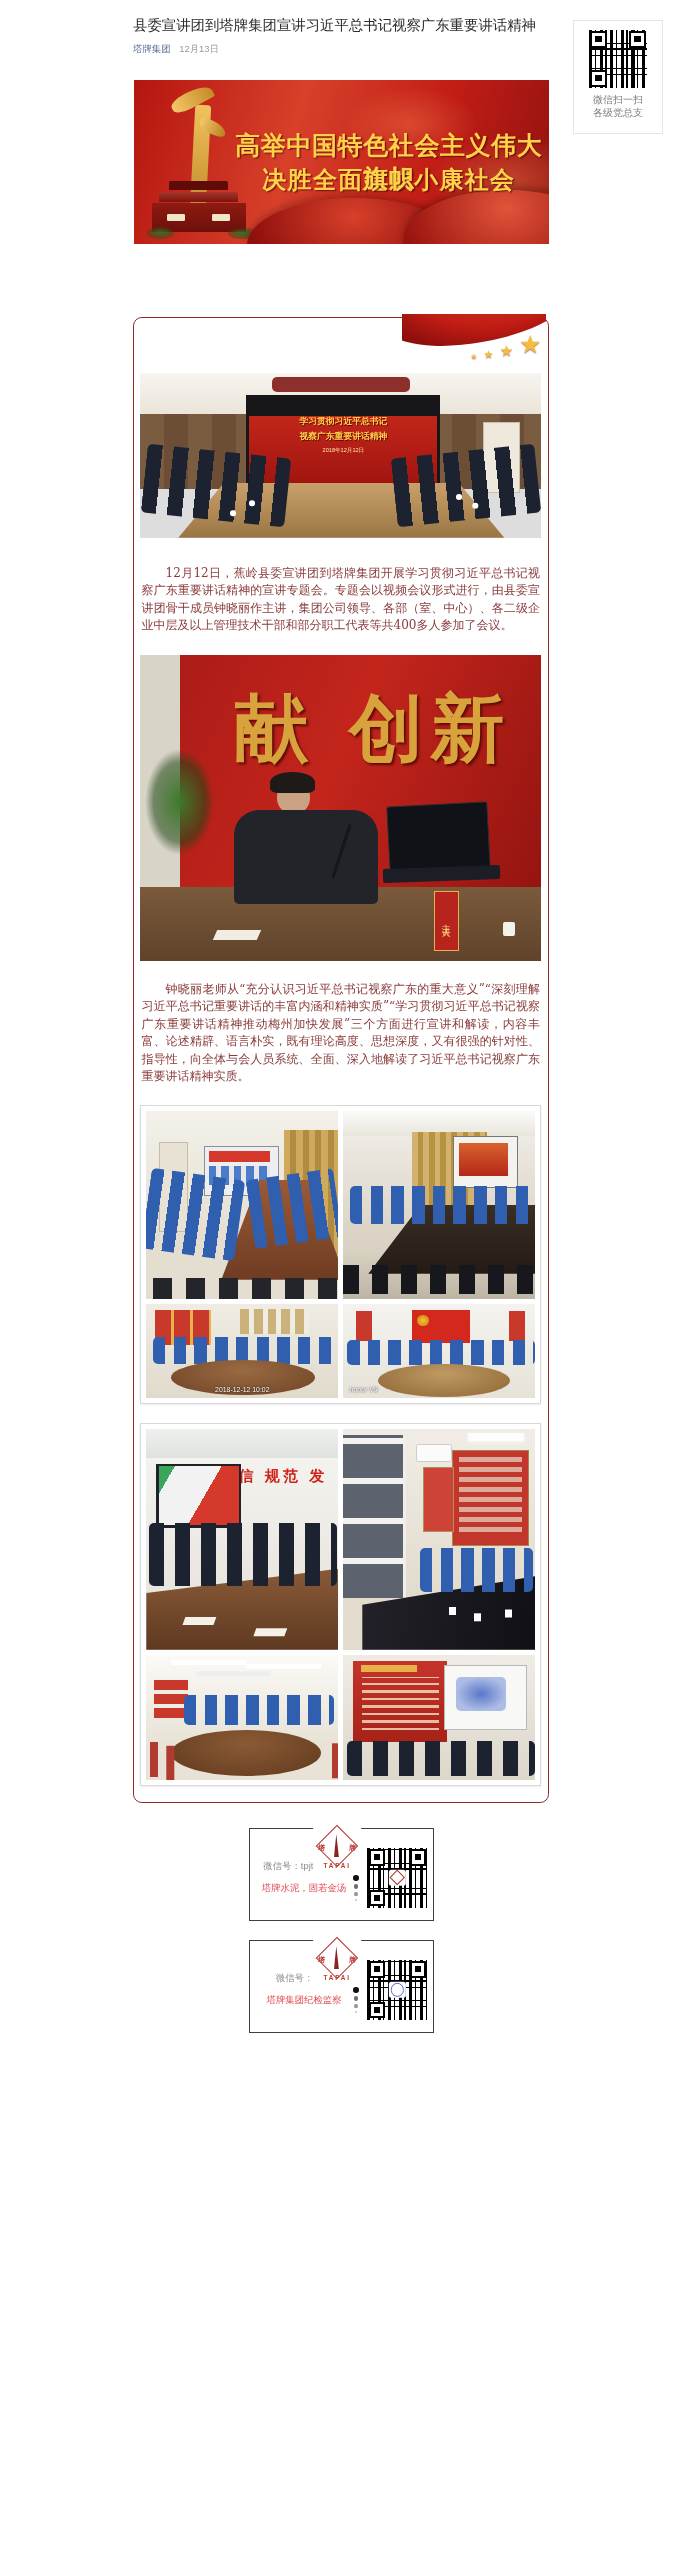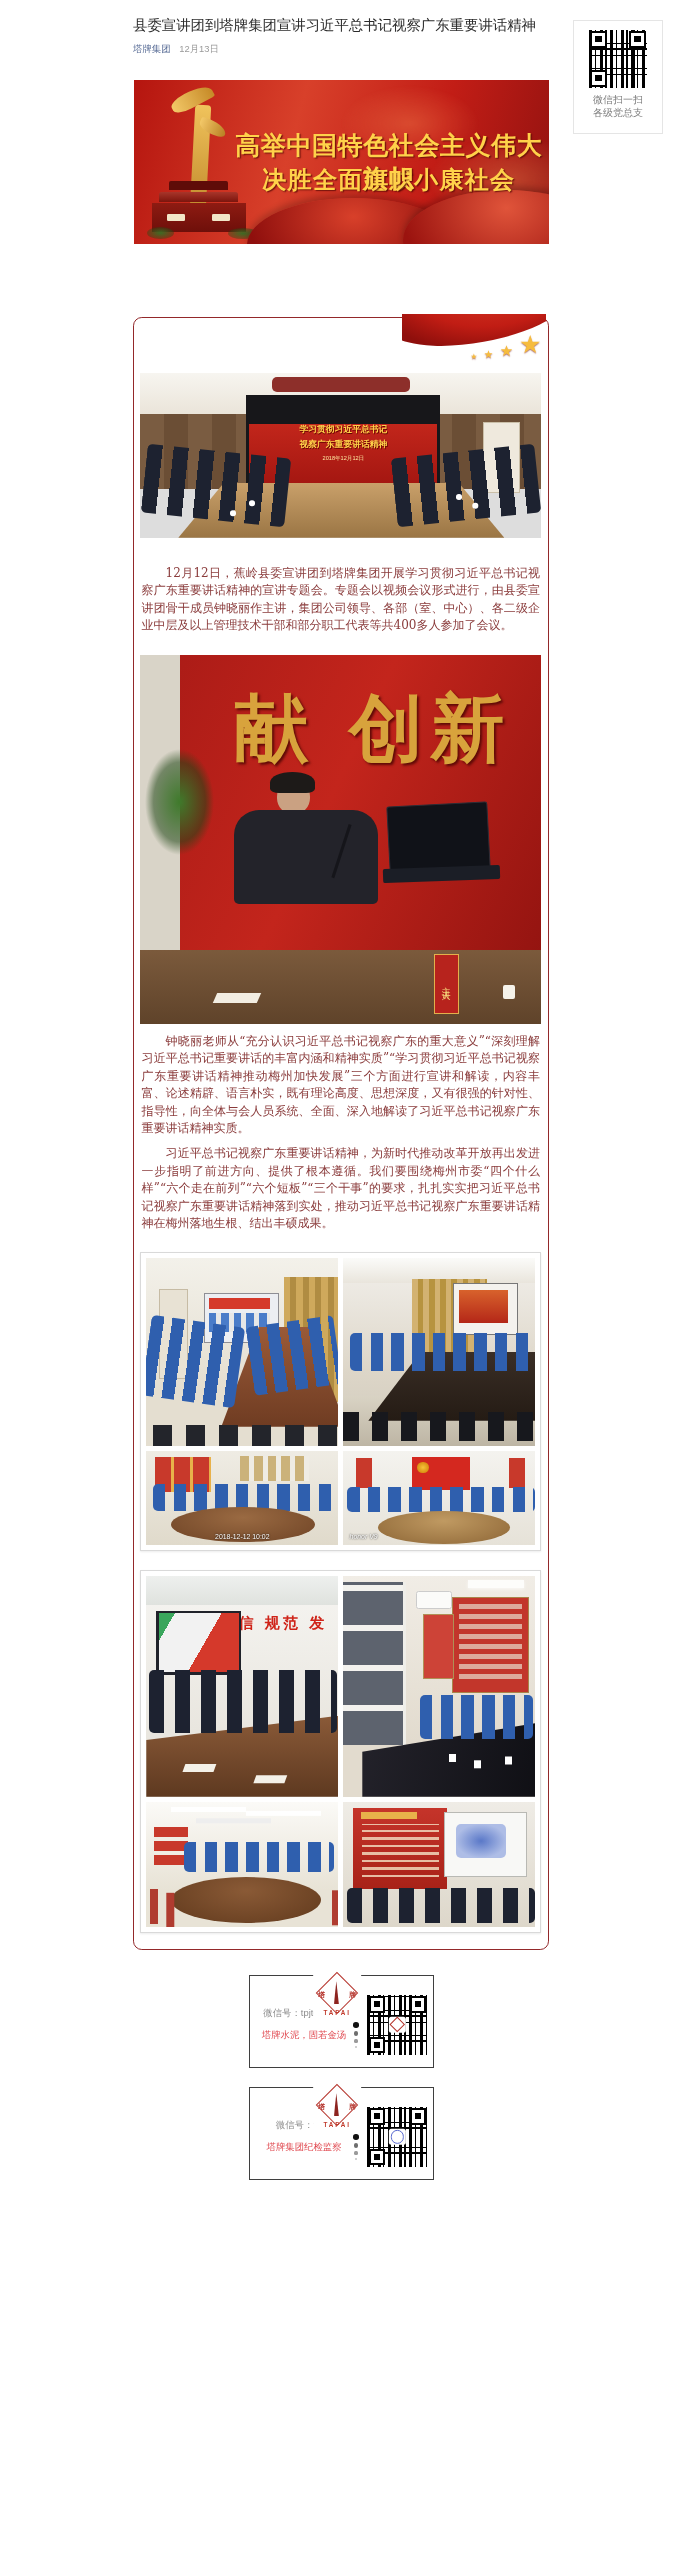--- a/index.html
+++ b/index.html
@@ -136,55 +136,54 @@
       <span class="star" style="right:69px;top:38px;font-size:7.5px;">★</span>
     </div>
 
     <div class="ph" style="height:165px;">
       <div class="abs" style="left:0;top:0;width:100%;height:45px;background:linear-gradient(#f7f5f0,#e9e3d7);"></div>
       <div class="abs" style="left:132px;top:3.8px;width:138px;height:15px;background:#8d2f2a;border-radius:5px;"></div>
       <div class="abs" style="left:0;top:41px;width:100%;height:75px;background:repeating-linear-gradient(90deg,#7a5c41 0 24px,#6b4e35 24px 48px);"></div>
       <div class="abs" style="right:21px;top:49px;width:35px;height:69px;background:#efe9dd;border:1.3px solid #cabfa8;"></div>
       <div class="abs" style="left:106px;top:22.6px;width:188px;height:95px;background:#17171a;padding:3.1px;">
         <div style="position:relative;width:100%;height:100%;background:linear-gradient(#c2261b,#a11510 70%,#d8622c);text-align:center;">
-          <div style="margin-top:26px;font-size:8.8px;font-weight:bold;color:#ffd24a;text-shadow:0.6px 0.6px 0.6px #600;">学习贯彻习近平总书记</div>
+          <div style="margin-top:18px;font-size:8.8px;font-weight:bold;color:#ffd24a;text-shadow:0.6px 0.6px 0.6px #600;">学习贯彻习近平总书记</div>
           <div style="margin-top:2.5px;font-size:8.8px;font-weight:bold;color:#ffd24a;text-shadow:0.6px 0.6px 0.6px #600;">视察广东重要讲话精神</div>
           <div style="margin-top:3.8px;font-size:5.6px;color:#ffe9a0;">2018年12月12日</div>
           <div class="abs" style="left:5px;bottom:3.8px;width:178px;height:24px;background:linear-gradient(#f0a24a,#c23c18);border-radius:1.9px;"></div>
         </div>
       </div>
       <div class="abs" style="left:38px;bottom:0;width:326px;height:55px;background:linear-gradient(#c9a express06a,#9a7544);background:linear-gradient(#c9a06a,#9a7544);clip-path:polygon(14% 0,86% 0,100% 100%,0 100%);"></div>
       <div class="crowd-dark abs" style="left:3.8px;bottom:17.5px;width:144px;height:69px;transform:rotate(6deg);"></div>
       <div class="crowd-dark abs" style="right:3.8px;bottom:17.5px;width:144px;height:69px;transform:rotate(-6deg);"></div>
       <div class="abs" style="left:316px;bottom:38px;width:5.6px;height:5.6px;border-radius:50%;background:#fff;box-shadow:16.3px 8.8px 0 #fff,-207px 6.3px 0 #fff,-226px 16.3px 0 #fff;"></div>
     </div>
 
     <p class="para first">12月12日，蕉岭县委宣讲团到塔牌集团开展学习贯彻习近平总书记视察广东重要讲话精神的宣讲专题会。专题会以视频会议形式进行，由县委宣讲团骨干成员钟晓丽作主讲，集团公司领导、各部（室、中心）、各二级企业中层及以上管理技术干部和部分职工代表等共400多人参加了会议。</p>
 
-    <div class="ph" style="height:369px;margin-top:20px;">
+    <div class="ph" style="height:306px;margin-top:20px;">
       <div class="abs" style="left:0;top:0;width:100%;height:100%;background:linear-gradient(115deg,#a81a16,#c3251c 45%,#8f120f);"></div>
       <div class="abs" style="left:0;top:0;width:40px;height:100%;background:#d9d4c8;"></div>
       <div class="abs" style="left:5px;top:94px;width:69px;height:106px;background:radial-gradient(closest-side,#3f7a2b,#1f46158c 75%,transparent);"></div>
       <div class="abs" style="left:94px;top:25px;font-size:74px;font-weight:bold;color:#d8a33c;letter-spacing:7.5px;text-shadow:1.9px 1.9px 2.5px #5e0a06;font-family:'DejaVu Serif',serif;">献 创新</div>
       <div class="abs" style="left:0;bottom:0;width:100%;height:74px;background:linear-gradient(#7b5a3c,#5f432a);"></div>
       <div class="abs" style="left:137px;top:124px;width:33px;height:35px;background:#caa182;border-radius:50% 50% 46% 46%;"></div>
       <div class="abs" style="left:130px;top:117px;width:45px;height:21px;background:#1d1a18;border-radius:50% 50% 20% 20%;"></div>
       <div class="abs" style="left:94px;top:155px;width:144px;height:94px;background:#23232a;border-radius:25px 25px 5px 5px;"></div>
       <div class="abs" style="left:200px;top:168px;width:2.5px;height:56px;background:#15151a;transform:rotate(18deg);"></div>
       <div class="abs" style="left:248px;top:149px;width:99px;height:65px;background:#101218;border:1.9px solid #2a2d36;border-radius:2.5px;transform:rotate(-3deg);"></div>
       <div class="abs" style="left:243px;top:212px;width:117px;height:13.8px;background:#1b1e26;border-radius:1.9px;transform:rotate(-2deg);"></div>
       <div class="abs" style="left:294px;bottom:10px;width:22.6px;height:58px;background:#b7231d;border:0.6px solid #e3b04c;display:flex;align-items:center;justify-content:center;">
         <span style="writing-mode:vertical-rl;font-size:8.8px;color:#f5d87a;letter-spacing:2.5px;">主讲人</span>
       </div>
       <div class="abs" style="left:75px;bottom:21px;width:44px;height:10px;background:#f2ede2;transform:skewX(-24deg);"></div>
       <div class="abs" style="left:363px;bottom:25px;width:11.3px;height:13.8px;background:#f5f2ea;border-radius:1.9px;"></div>
     </div>
 
-    <p class="para" style="margin-top:9px;">钟晓丽老师从“充分认识习近平总书记视察广东的重大意义”“深刻理解习近平总书记重要讲话的丰富内涵和精神实质”“学习贯彻习近平总书记视察广东重要讲话精神推动梅州加快发展”三个方面进行宣讲和解读，内容丰富、论述精辟、语言朴实，既有理论高度、思想深度，又有很强的针对性、指导性，向全体与会人员系统、全面、深入地解读了习近平总书记视察广东重要讲话精神实质。</p>
-    <p class="para">习近平总书记视察广东重要讲话精神，为新时代推动改革开放再出发进一步指明了前进方向、提供了根本遵循。我们要围绕梅州市委“四个什么样”“六个走在前列”“六个短板”“三个干事”的要求，扎扎实实把习近平总书记视察广东重要讲话精神落到实处，推动习近平总书记视察广东重要讲话精神在梅州落地生根、结出丰硕成果。</p>
+    <p class="para" style="margin-top:20px;">钟晓丽老师从“充分认识习近平总书记视察广东的重大意义”“深刻理解习近平总书记重要讲话的丰富内涵和精神实质”“学习贯彻习近平总书记视察广东重要讲话精神推动梅州加快发展”三个方面进行宣讲和解读，内容丰富、论述精辟、语言朴实，既有理论高度、思想深度，又有很强的针对性、指导性，向全体与会人员系统、全面、深入地解读了习近平总书记视察广东重要讲话精神实质。</p>
 
     <div class="pgrid">
       <div class="ph" style="height:188px;">
         <div class="abs" style="left:0;top:0;width:100%;height:100%;background:linear-gradient(#f3f1ea,#e4ded0 70%);"></div>
         <div class="abs" style="right:0;top:19px;width:54px;height:125px;background:repeating-linear-gradient(90deg,#cfa95c 0 6.3px,#b08c42 6.3px 12.5px);"></div>
         <div class="abs" style="left:12.5px;top:31px;width:27.6px;height:88px;background:#e8e2d4;border:1.3px solid #c6bba4;"></div>
         <div class="abs" style="left:58px;top:35px;width:73px;height:48px;background:#eceef2;border:1.9px solid #8e8e94;">
           <div class="abs" style="left:3.8px;top:3.8px;width:61px;height:11.3px;background:#d5392b;"></div>
           <div class="abs" style="left:3.8px;top:19px;width:61px;height:19px;background:repeating-linear-gradient(90deg,#4a7cc9 0 7.5px,#e7e7e7 7.5px 12.5px);"></div>
         </div>

